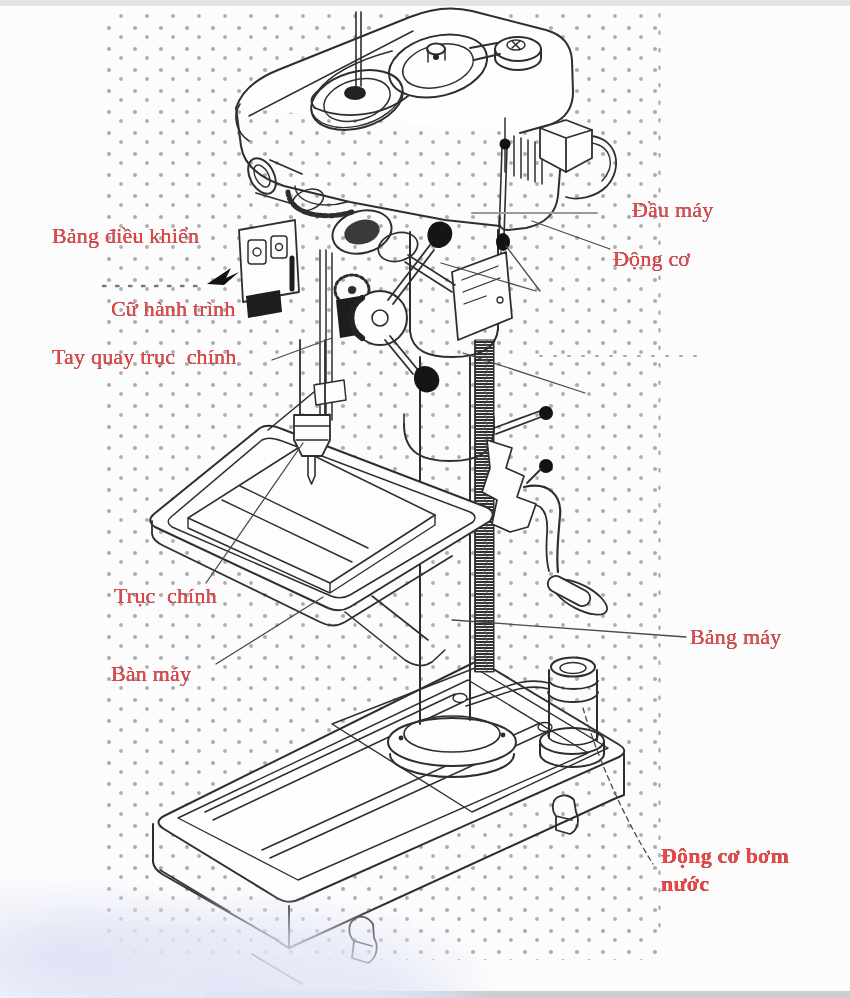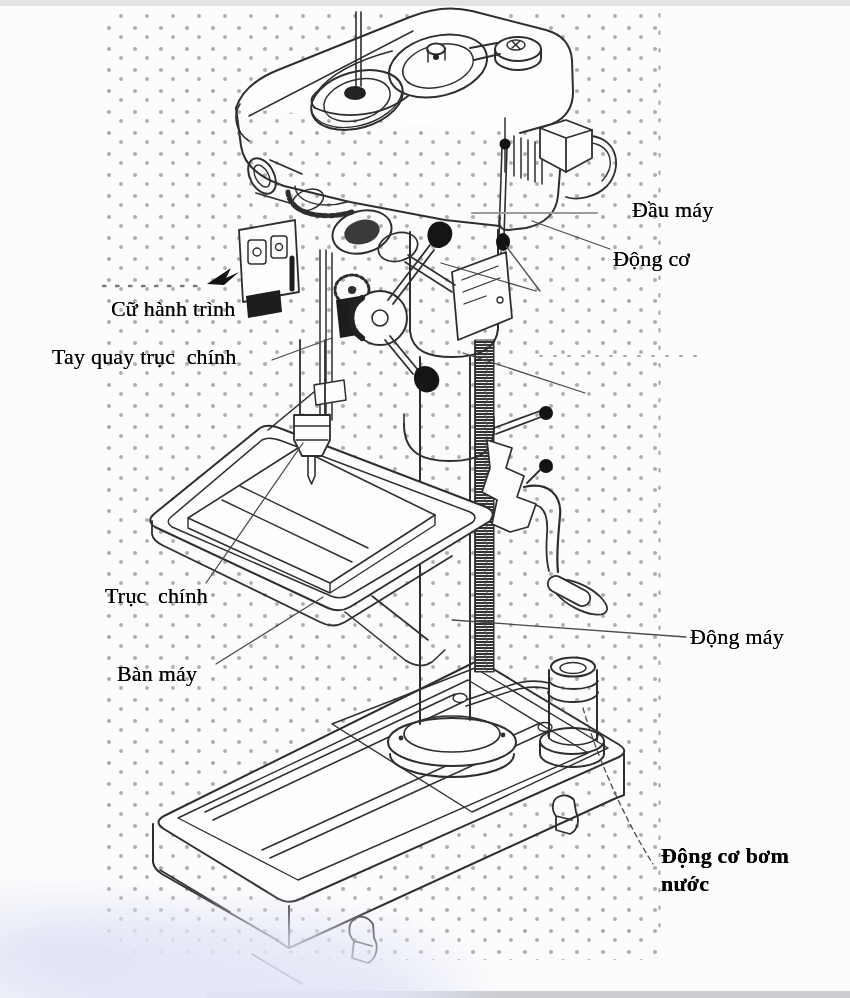--- a/index.html
+++ b/index.html
@@ -1,19 +1,19 @@
 <!DOCTYPE html>
 <html><head>
 <meta charset="utf-8">
 <style>
   html,body{margin:0;padding:0;background:#ffffff;}
   #stage{position:relative;width:850px;height:998px;background:#fcfcfd;overflow:hidden;
          font-family:"Liberation Serif", serif;}
   #drawing{position:absolute;left:0;top:0;}
-  .lbl{position:absolute;color:#000000;font-size:22px;line-height:28px;white-space:pre;
+  .lbl{position:absolute;color:#ef4444;font-size:22px;line-height:28px;white-space:pre;
        text-shadow:0 0 0.6px #2a2a33;letter-spacing:0.2px;}
   #watermark{position:absolute;left:-60px;top:855px;width:560px;height:200px;pointer-events:none;
      background:
        radial-gradient(ellipse 270px 95px at 290px 130px, rgba(226,229,246,0.95) 0%, rgba(226,229,246,0.75) 55%, rgba(226,229,246,0) 100%),
        radial-gradient(ellipse 180px 80px at 120px 100px, rgba(219,223,243,0.9) 0%, rgba(219,223,243,0) 100%),
        radial-gradient(ellipse 120px 55px at 430px 160px, rgba(228,231,247,0.85) 0%, rgba(228,231,247,0) 100%),
        radial-gradient(ellipse 60px 30px at 160px 110px, rgba(232,204,222,0.45) 0%, rgba(232,204,222,0) 100%);
      filter: blur(6px);}
   .bar-top{position:absolute;left:0;top:0;width:850px;height:6px;background:#e3e3e6;}
   .bar-bottom{position:absolute;left:205px;top:991px;width:645px;height:7px;background:#cccdd2;border-radius:4px 0 0 4px;}
@@ -258,23 +258,24 @@
       <path d="M540,356 L700,356" stroke-dasharray="2 12" stroke="#aaa" stroke-width="2"></path>
     </g>
 
     <path d="M659.5,14 L659.5,932" stroke="#a9a9ad" stroke-width="2.2" stroke-dasharray="2.5 15"></path>
   </svg>
 
   <div class="bar-top"></div>
   <div class="bar-bottom"></div>
   <div id="watermark"></div>
 
+  <div class="lbl" style="left:52px;top:222px;">Bảng điều khiển</div>
   <div class="lbl" style="left:111px;top:295px;">Cữ hành trình</div>
   <div class="lbl" style="left:52px;top:343px;">Tay quay trục  chính</div>
-  <div class="lbl" style="left:105px;top:582px;">Trục  chính</div>
-  <div class="lbl" style="left:117px;top:660px;">Bàn máy</div>
+  <div class="lbl" style="left:114px;top:582px;">Trục  chính</div>
+  <div class="lbl" style="left:111px;top:660px;">Bàn máy</div>
   <div class="lbl" style="left:632px;top:196px;">Đầu máy</div>
   <div class="lbl" style="left:613px;top:245px;">Động cơ</div>
-  <div class="lbl" style="left:690px;top:623px;">Động máy</div>
+  <div class="lbl" style="left:690px;top:623px;">Bảng máy</div>
   <div class="lbl" style="left:661px;top:842px;font-weight:bold;">Động cơ bơm
 nước</div>
 
 </div>
 
 </body></html>

